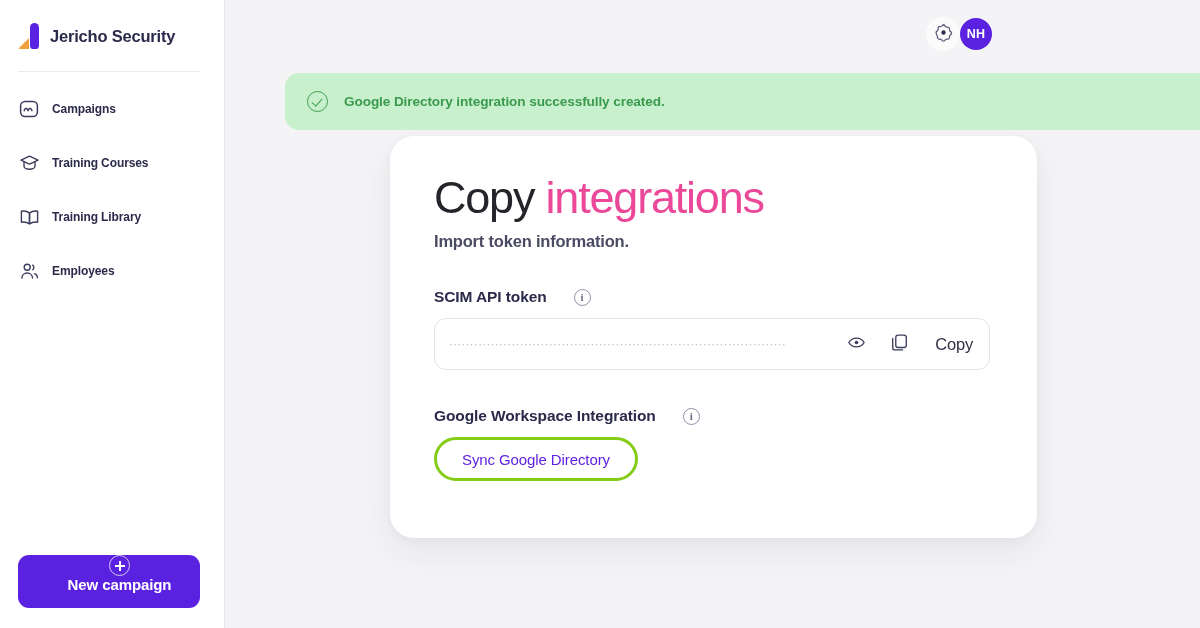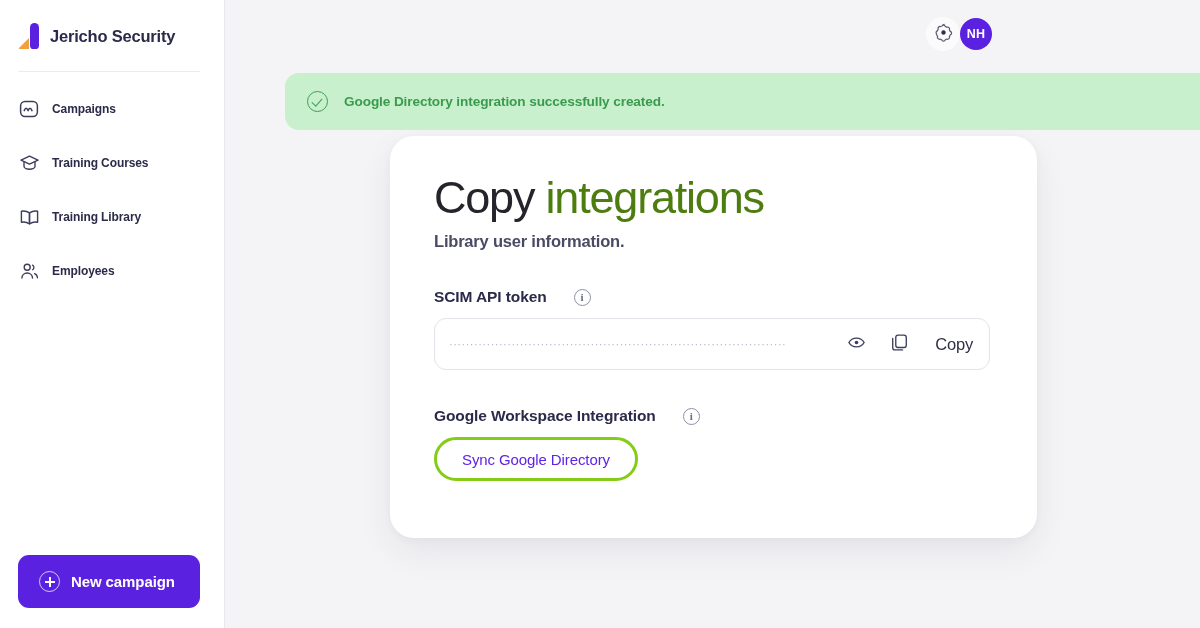--- a/index.html
+++ b/index.html
@@ -65,23 +65,24 @@
   }
   .nav-icon svg { display: block; }
 
   .new-campaign {
     position: absolute;
     left: 18px; bottom: 20px;
     width: 182px; height: 53px;
     background: #5b21e0;
     border: none;
     border-radius: 11px;
-    display: flex; align-items: center; gap: 11px;
+    display: flex; align-items: center; 
     padding-left: 21px;
     cursor: pointer;
+    flex-direction: column;
   }
   .new-campaign .plus-circle {
     width: 21px; height: 21px; flex: 0 0 21px;
     border: 1.6px solid rgba(255,255,255,0.75);
     border-radius: 50%;
     position: relative;
   }
   .new-campaign .plus-circle::before,
   .new-campaign .plus-circle::after {
     content: ""; position: absolute; background: #fff;
@@ -165,21 +166,21 @@
     box-shadow: 0 14px 34px rgba(40,40,70,0.07), 0 2px 8px rgba(40,40,70,0.04);
     padding: 38px 46px 0 44px;
   }
   .card-title {
     font-size: 45px; font-weight: 400;
     letter-spacing: -1.2px;
     color: #24242a;
     line-height: 1.05;
     white-space: nowrap;
   }
-  .card-title .accent { color: #4d7c0f; }
+  .card-title .accent { color: #ec4899; }
   .card-sub {
     margin-top: 11px;
     font-size: 16.5px; font-weight: 600; color: #4a4a63;
     letter-spacing: -0.2px;
   }
   .field-label {
     display: flex; align-items: center; gap: 27px;
     margin-top: 37px;
     font-size: 15.5px; font-weight: 700; color: #2b2a4a;
     letter-spacing: -0.1px;
@@ -318,21 +319,21 @@
           </svg>
         </span>
       </button>
       <div class="avatar">NH</div>
     </div>
 
     <div class="card">
 
       <h1 class="card-title"><span>Copy </span><span class="accent">integrations</span></h1>
 
-      <p class="card-sub">Library user information.</p>
+      <p class="card-sub">Import token information.</p>
 
       <div class="field-label">
         <span>SCIM API token</span>
         <span class="info-icon">i</span>
       </div>
 
       <div class="token-row">
         <span class="token-mask" placeholder="">·················································································</span>
         <button class="eye-btn">
           <span>

